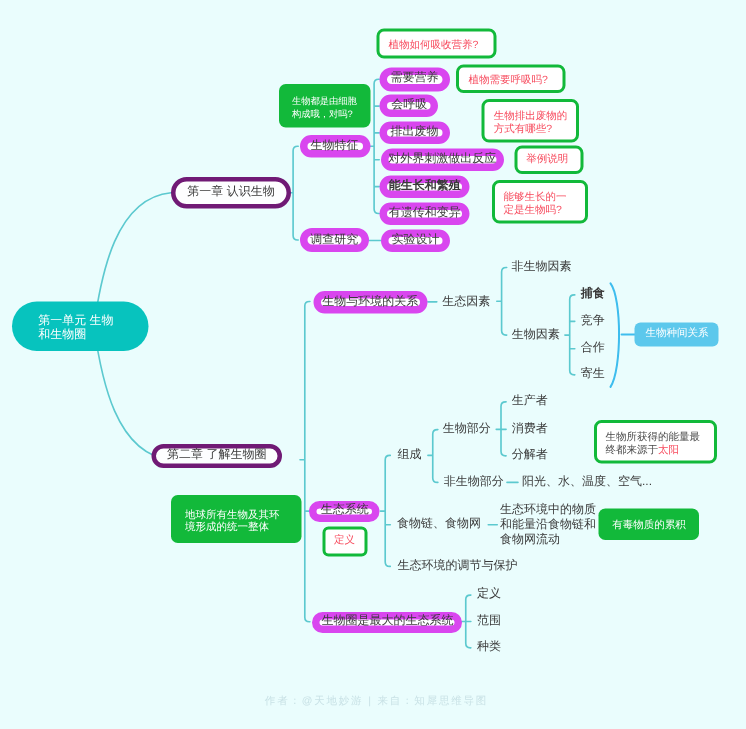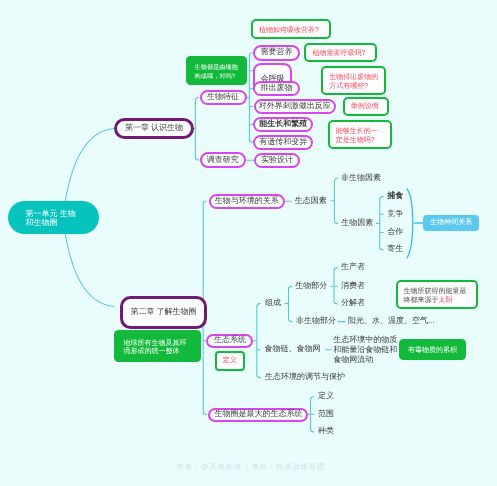--- a/index.html
+++ b/index.html
@@ -9,21 +9,21 @@
        -webkit-font-smoothing:antialiased;text-rendering:geometricPrecision;}
   #map{position:relative;width:497px;height:486px;}
   svg.links{position:absolute;left:0;top:0;width:497px;height:486px;}
   .node{position:absolute;box-sizing:border-box;display:flex;align-items:center;
         white-space:nowrap;color:#3a3a3a;}
 
   .root{background:#07c3be;color:#fff;border-radius:16.5px;font-size:8px;line-height:9px;
         white-space:normal;text-align:left;padding-left:17.5px;}
   .chap{background:#fdfeff;border:3px solid #701a75;border-radius:10.5px;font-size:8px;
         justify-content:center;}
-  .sub{background:#fdfeff;border:2px solid #d946ef;border-radius:8px;font-size:8px;
+  .sub{background:#fdfeff;border:5px solid #d946ef;border-radius:8px;font-size:8px;
         justify-content:center;}
   .plain{font-size:8px;}
   .multi{white-space:normal;line-height:10px;font-size:8px;align-items:flex-end;}
 
   .n-green{background:#12b93a;color:#fff;border-radius:4.5px;font-size:7px;
       line-height:8.6px;padding:5px 9px 0;overflow:visible;}
   .n-outline{background:#fff;border:2px solid #12b93a;border-radius:5px;color:#f7495c;
       font-size:7px;line-height:8.6px;padding:5px 6px 0;overflow:visible;}
   .n-blue{background:#5cc8ec;color:#fff;border-radius:4px;font-size:7px;
       justify-content:center;}
@@ -60,33 +60,33 @@
     <path d="M313.9 396.7 H313.5 Q310.5 396.7 310.5 399.7 V428.9 Q310.5 431.9 313.5 431.9 H313.9 M310.5 414.3 H313.9 M307.3 414.3 H310.5" stroke-width="1.1"></path>
   </g>
 </svg>
 
 <div class="node root" style="left:8px;top:201px;width:91px;height:33px;">
       <span><span>第一单元 生物</span><br><span>和生物圈</span></span>
     </div>
 <div class="node chap" style="left:114px;top:118px;width:80px;height:21px;">
       <span>第一章 认识生物</span>
     </div>
-<div class="node chap" style="left:120px;top:295.8px;width:87px;height:33px;align-items:center;">
+<div class="node chap" style="left:101px;top:295.8px;width:87px;height:16px;align-items:center;">
       <span>第二章 了解生物圈</span>
     </div>
 <div class="node sub" style="left:199.5px;top:89.6px;width:47px;height:15.8px;">
       <span>生物特征</span>
     </div>
 <div class="node sub" style="left:199.5px;top:152.2px;width:46.5px;height:15.7px;">
       <span>调查研究</span>
     </div>
 <div class="node sub" style="left:253.2px;top:45.0px;width:46.4px;height:15.7px;">
       <span>需要营养</span>
     </div>
-<div class="node sub" style="left:253.2px;top:63px;width:39.2px;height:32px;">
+<div class="node sub" style="left:253.2px;top:63px;width:39.2px;height:15px;">
       <span>会呼吸</span>
     </div>
 <div class="node sub" style="left:253.2px;top:80.8px;width:46.4px;height:15.7px;">
       <span>排出废物</span>
     </div>
 <div class="node sub" style="left:253.7px;top:98.7px;width:82.2px;height:15.7px;">
       <span>对外界刺激做出反应</span>
     </div>
 <div class="node sub" style="left:253.2px;top:116.6px;width:60.1px;height:15.7px;font-weight:bold;">
       <span>能生长和繁殖</span>

